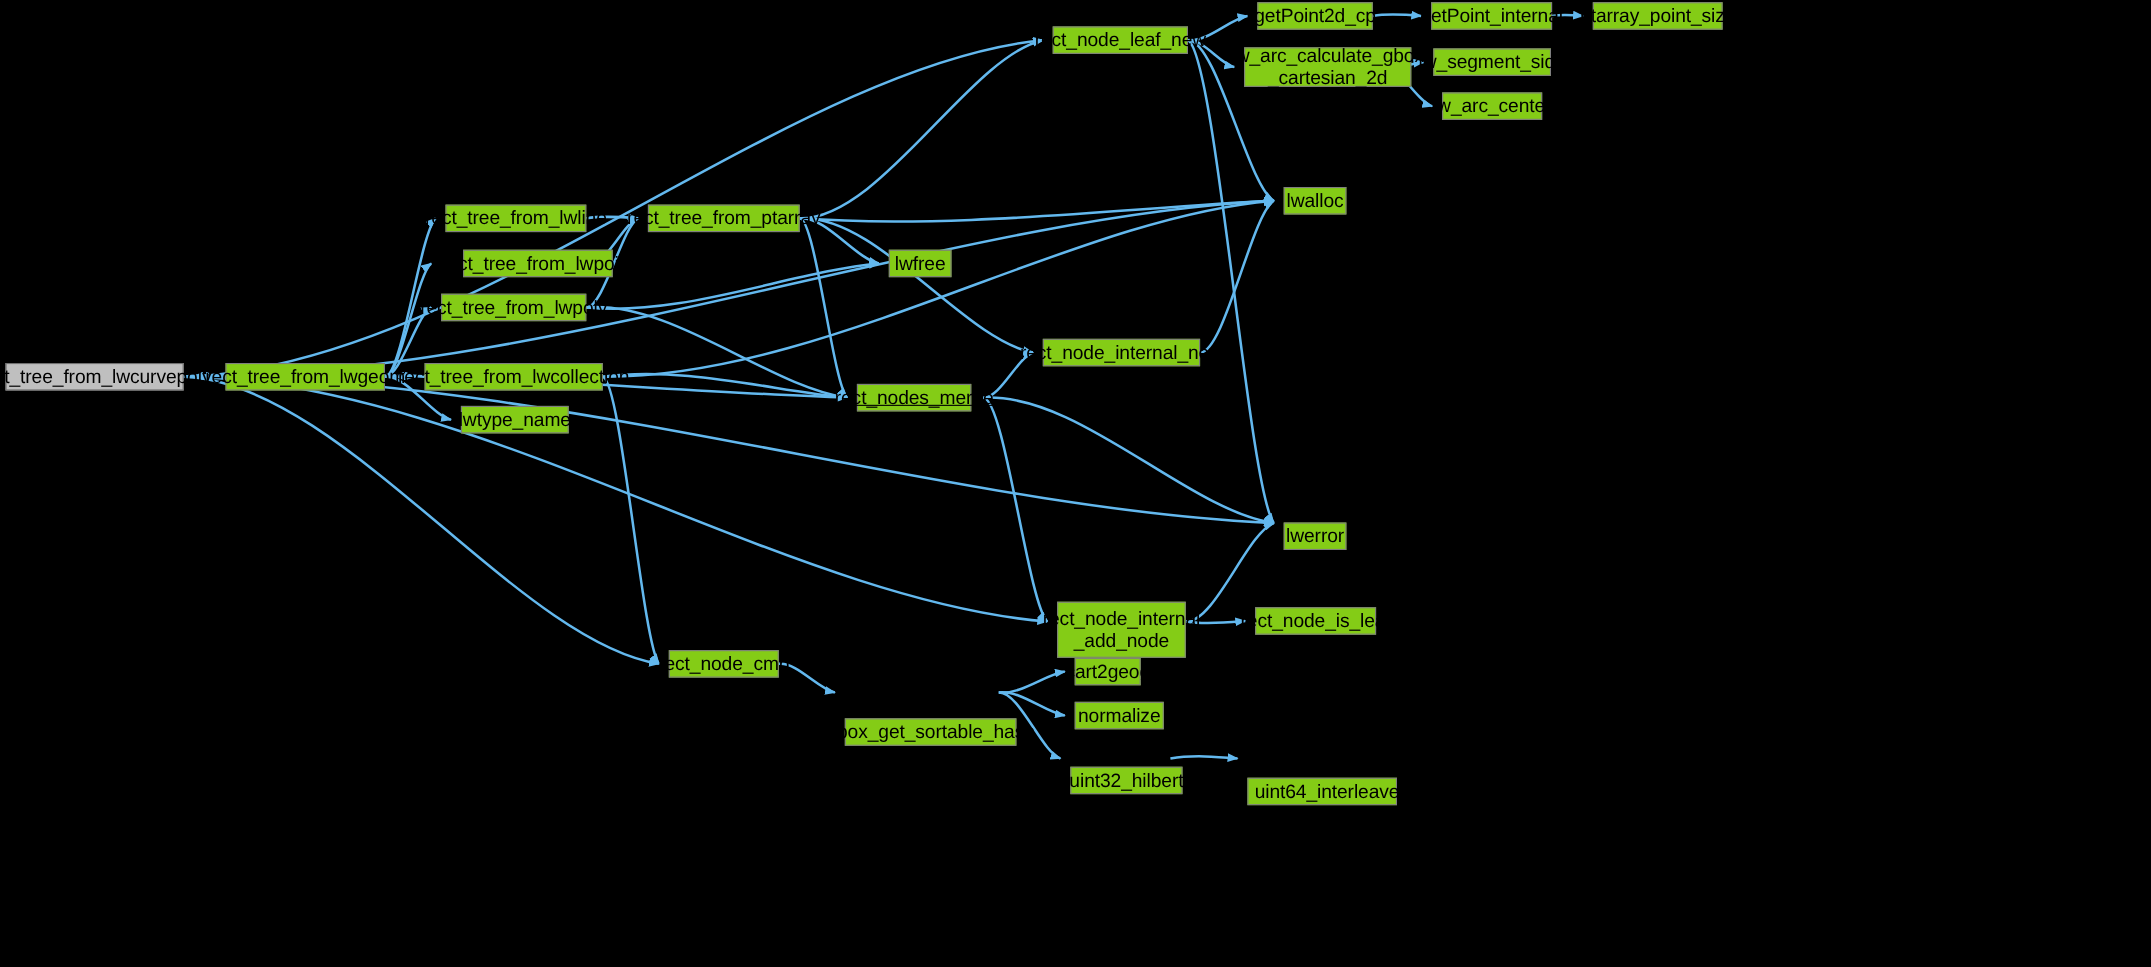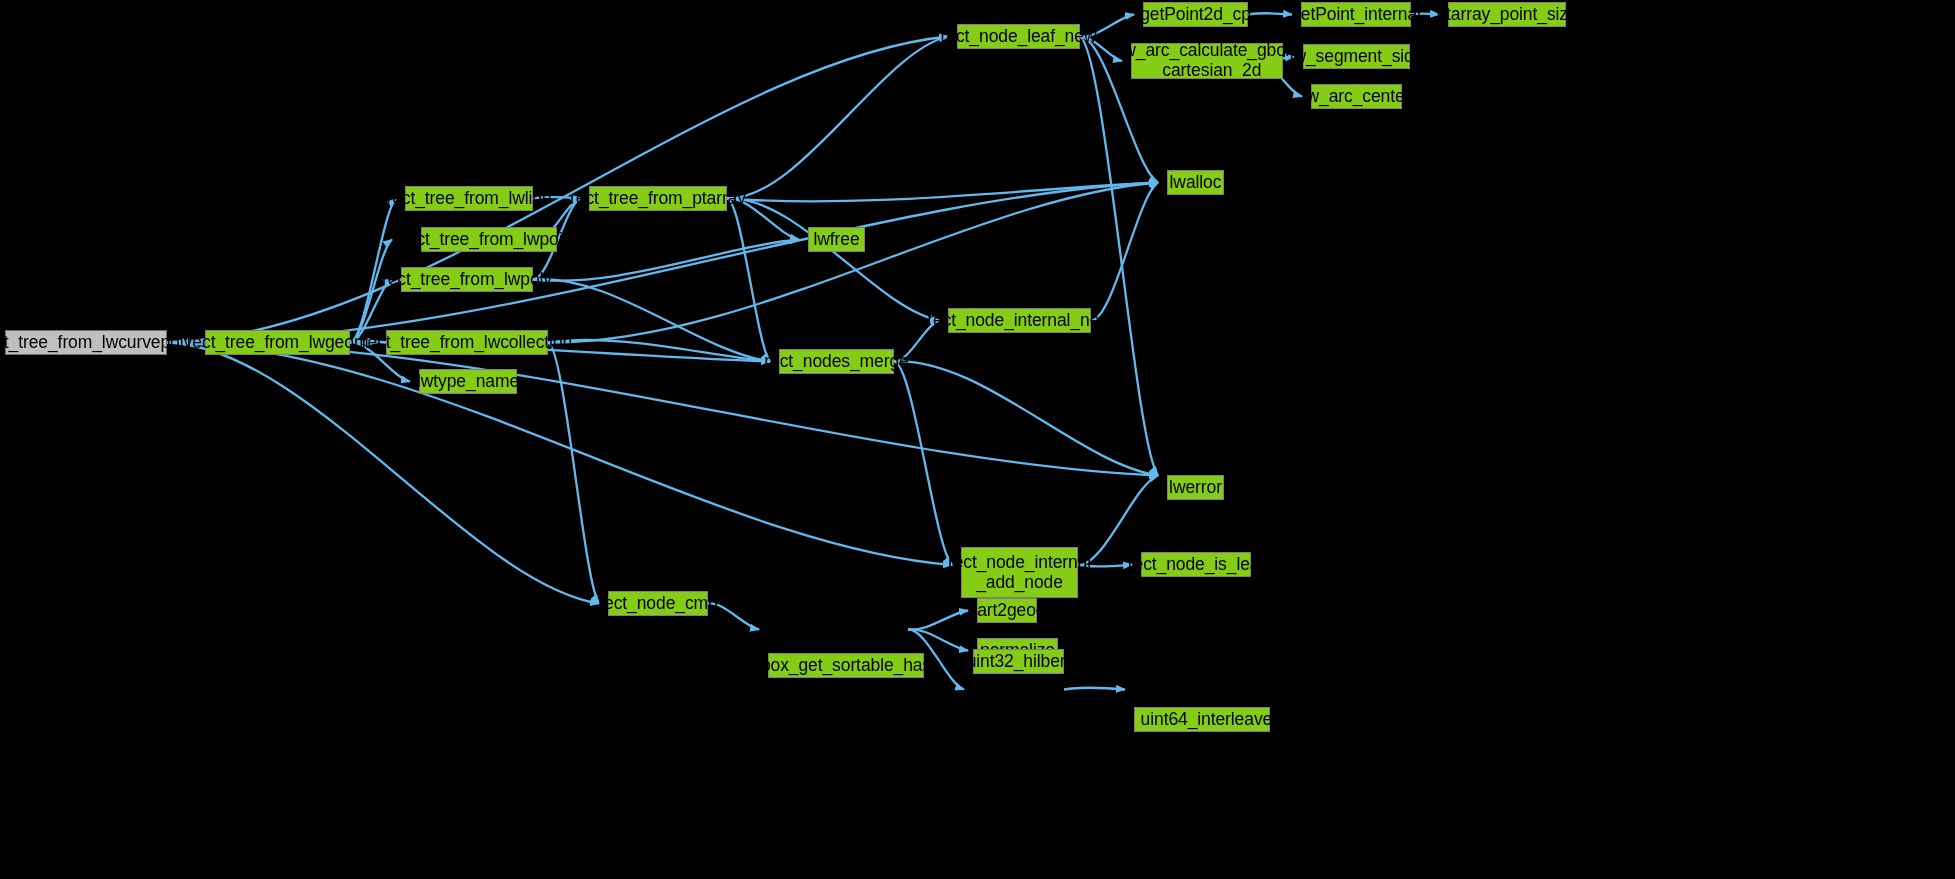--- a/index.html
+++ b/index.html
@@ -110,30 +110,30 @@
   <div id="node-layer">
       <div class="node root" style="left: 5px; top: 330px; width: 162px; height: 25px;">rect_tree_from_lwcurvepoly</div>
       <div class="node" style="left: 205px; top: 330px; width: 145px; height: 25px;">rect_tree_from_lwgeom</div>
       <div class="node" style="left: 386px; top: 330px; width: 162px; height: 25px;">rect_tree_from_lwcollection</div>
       <div class="node" style="left: 405px; top: 186px; width: 128px; height: 25px;">rect_tree_from_lwline</div>
       <div class="node" style="left: 401px; top: 227px; width: 136px; height: 25px; margin-left: 20px;">rect_tree_from_lwpoint</div>
       <div class="node" style="left: 401px; top: 267px; width: 132px; height: 25px;">rect_tree_from_lwpoly</div>
       <div class="node" style="left: 419px; top: 369px; width: 98px; height: 25px;">lwtype_name</div>
       <div class="node" style="left: 589px; top: 186px; width: 138px; height: 25px;">rect_tree_from_ptarray</div>
       <div class="node" style="left: 808px; top: 227px; width: 57px; height: 25px;">lwfree</div>
-      <div class="node" style="left: 779px; top: 349px; width: 115px; height: 25px;">rect_nodes_merge</div>
+      <div class="node" style="left: 779px; top: 349px; width: 104px; height: 25px; text-decoration: underline;">rect_nodes_merge</div>
       <div class="node" style="left: 608px; top: 591px; width: 100px; height: 25px;">rect_node_cmp</div>
       <div class="node" style="left: 768px; top: 617px; width: 156px; height: 25px; margin-top: 36px;">gbox_get_sortable_hash</div>
       <div class="node" style="left: 957px; top: 24px; width: 123px; height: 25px;">rect_node_leaf_new</div>
       <div class="node" style="left: 948px; top: 308px; width: 143px; height: 25px;">rect_node_internal_new</div>
       <div class="node two-line" style="left: 961px; top: 547px; width: 117px; height: 51px;">rect_node_internal
 _add_node</div>
       <div class="node" style="left: 977px; top: 598px; width: 60px; height: 25px;">cart2geog</div>
       <div class="node" style="left: 977px; top: 638px; width: 81px; height: 25px;">normalize</div>
-      <div class="node" style="left: 973px; top: 649px; width: 91px; height: 25px;">uint32_hilbert</div>
+      <div class="node" style="left: 973px; top: 697px; width: 102px; height: 25px;">uint32_hilbert</div>
       <div class="node two-line" style="left: 1131px; top: 43px; width: 152px; height: 36px;">lw_arc_calculate_gbox
 _cartesian_2d</div>
       <div class="node" style="left: 1167px; top: 170px; width: 57px; height: 25px;">lwalloc</div>
       <div class="node" style="left: 1167px; top: 463px; width: 57px; height: 25px; margin-top: 12px;">lwerror</div>
       <div class="node" style="left: 1141px; top: 552px; width: 110px; height: 25px;">rect_node_is_leaf</div>
       <div class="node" style="left: 1134px; top: 707px; width: 136px; height: 25px; padding-left: 28px;">uint64_interleave_2</div>
       <div class="node" style="left: 1143px; top: 2px; width: 105px; height: 25px;">getPoint2d_cp</div>
       <div class="node" style="left: 1301px; top: 2px; width: 110px; height: 25px;">getPoint_internal</div>
       <div class="node" style="left: 1448px; top: 2px; width: 118px; height: 25px;">ptarray_point_size</div>
       <div class="node" style="left: 1303px; top: 44px; width: 107px; height: 25px;">lw_segment_side</div>

